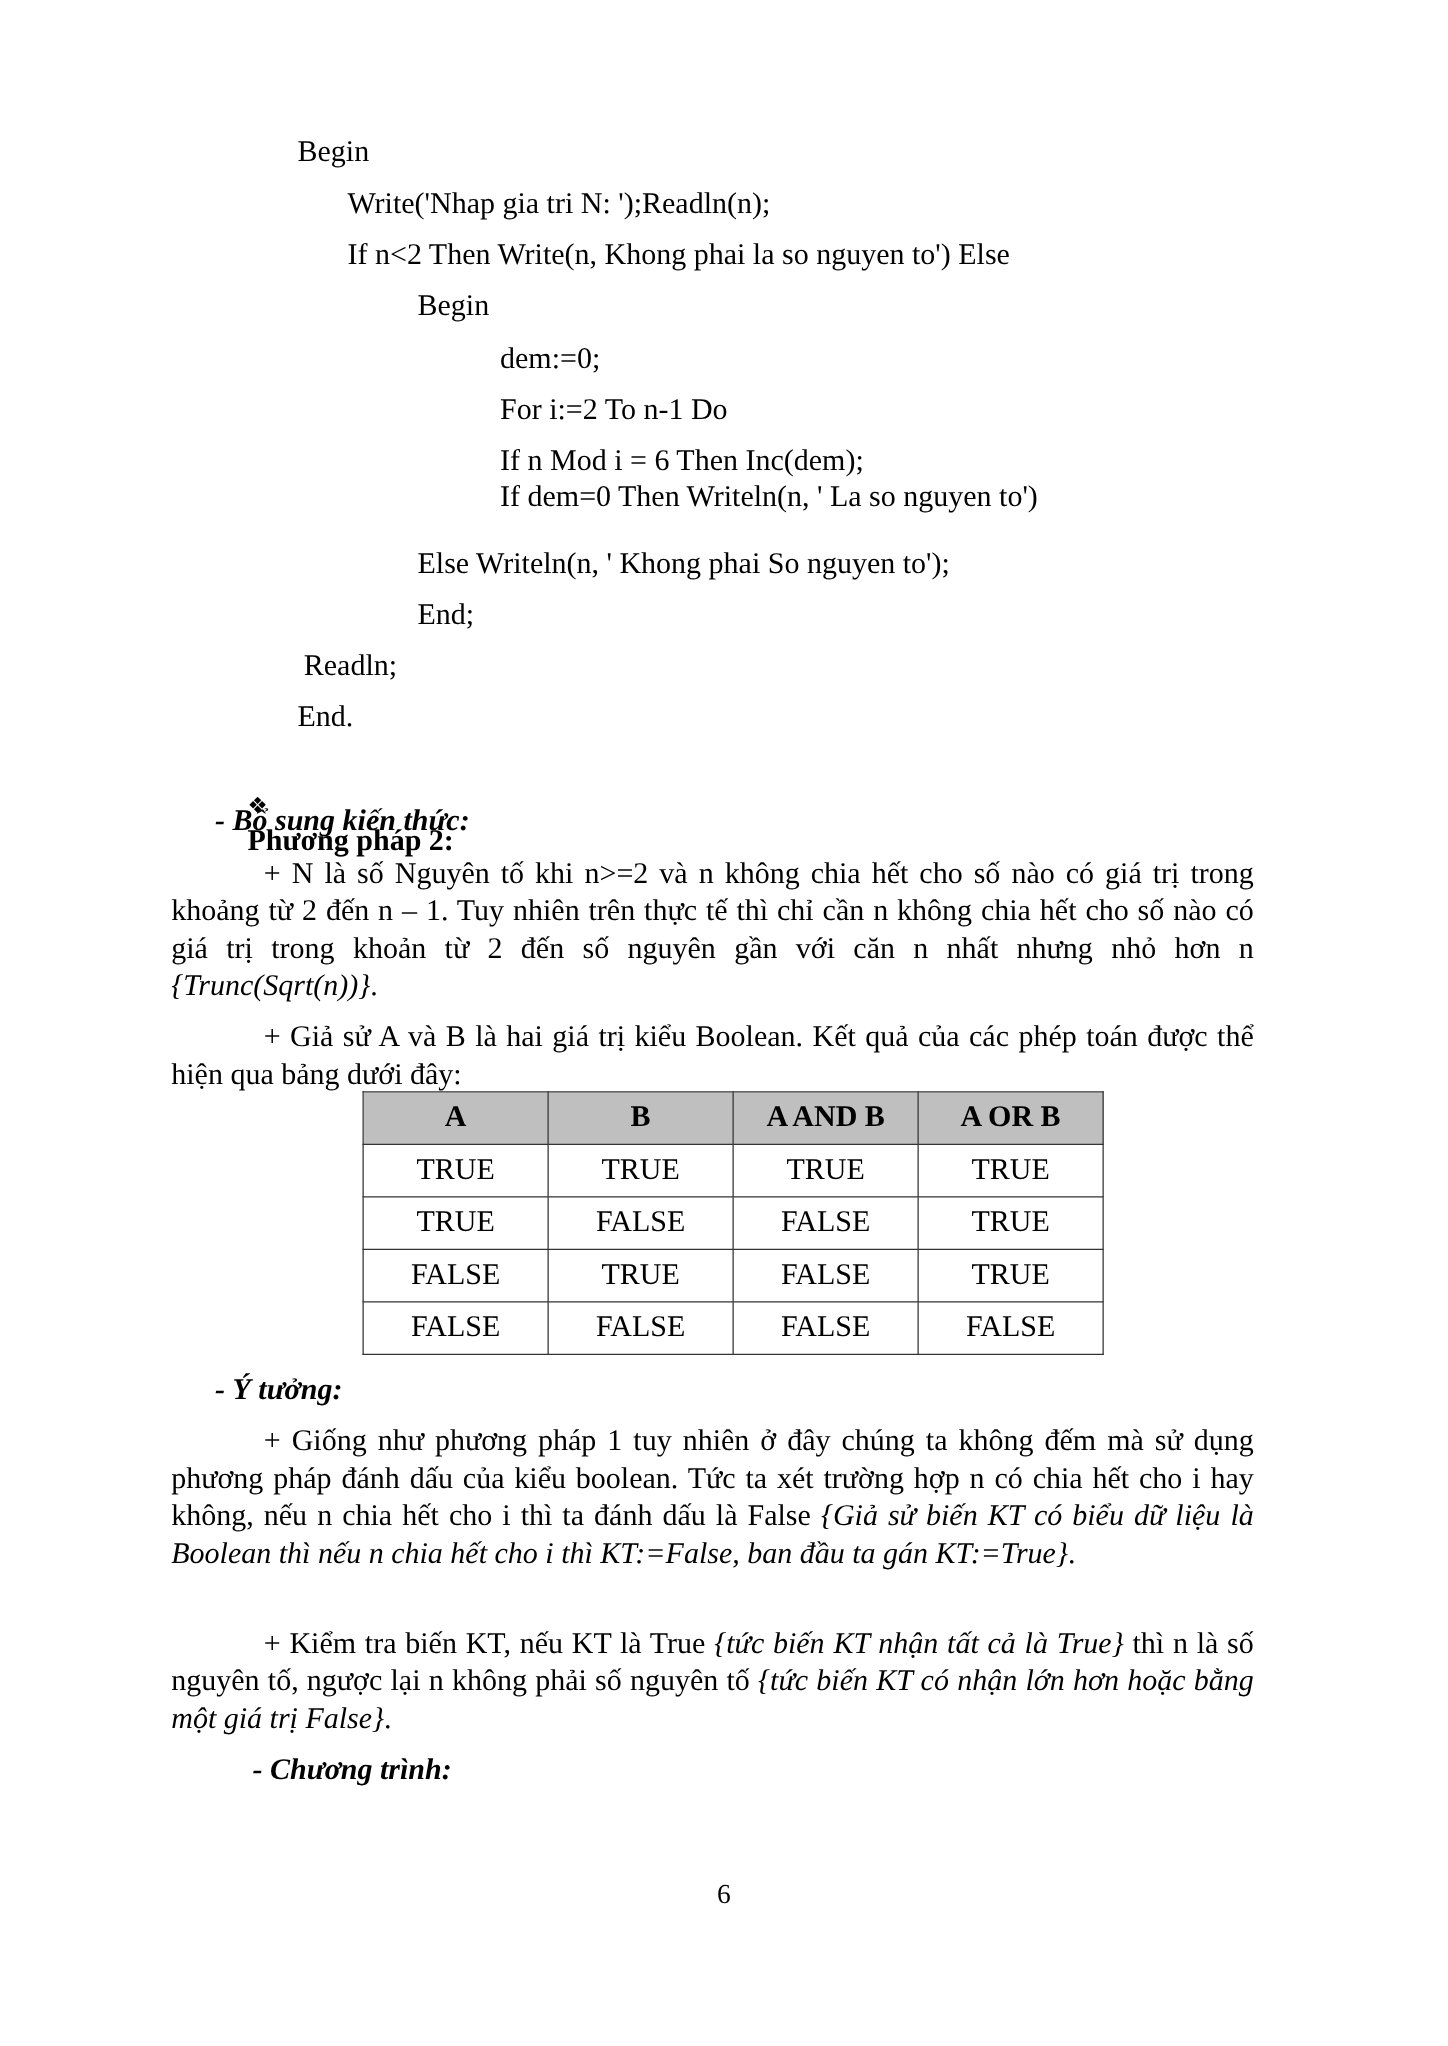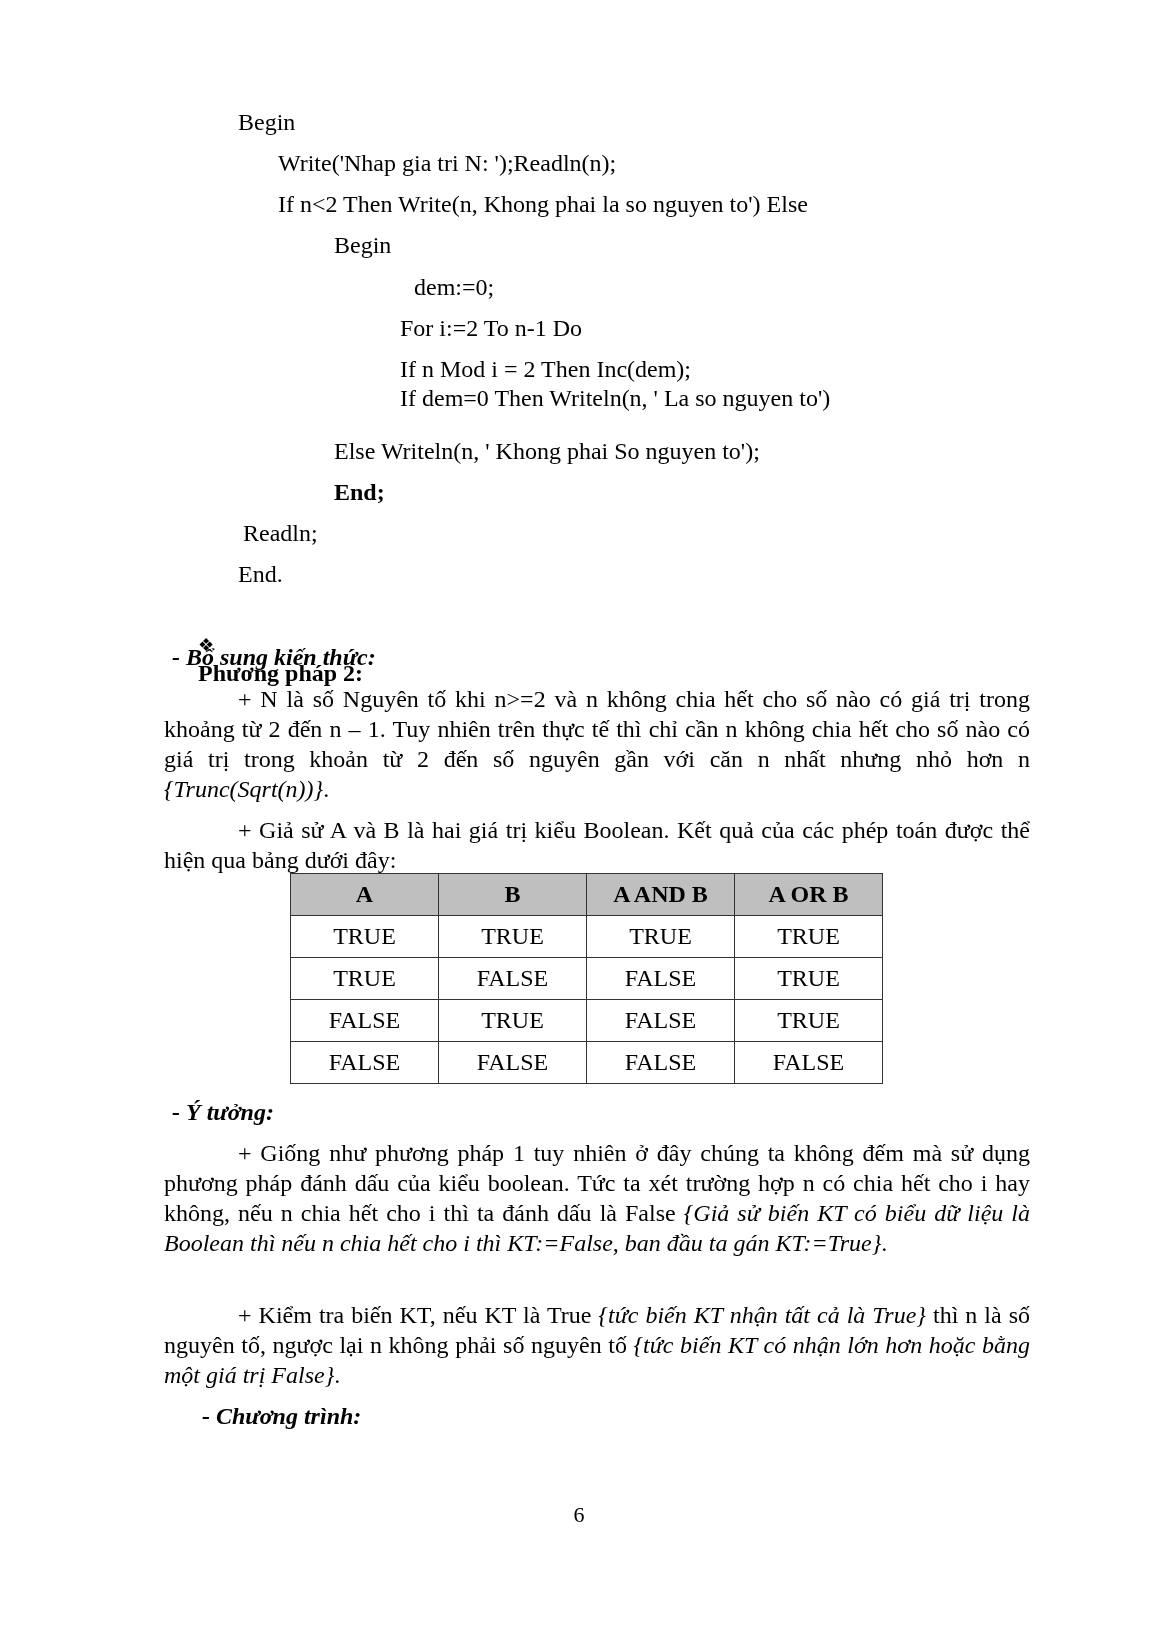--- a/index.html
+++ b/index.html
@@ -3,21 +3,21 @@
 <meta charset="utf-8">
 <style>
   html, body { margin: 0; padding: 0; background: #ffffff; }
   body {
     width: 1158px; height: 1637px; position: relative; overflow: hidden;
     font-family: "Liberation Serif", serif; color: #000; font-size: 24px;
   }
   .line { position: absolute; white-space: pre; line-height: 28px; }
   .para {
     position: absolute; left: 137px; width: 866px;
-    text-align: justify; line-height: 30px; font-size: 24px; margin-left: 27px;
+    text-align: justify; line-height: 30px; font-size: 24px;
   }
   .para .indent { display: inline-block; width: 74px; }
   .it { font-style: italic; }
   .heading-bold { font-weight: bold; }
   .heading-bi { font-weight: bold; font-style: italic; }
   table.truth {
     position: absolute; left: 290px; top: 873px;
     border-collapse: collapse; font-size: 24px;
   }
   table.truth th, table.truth td {
@@ -27,26 +27,26 @@
   table.truth th { background: #bfbfbf; font-weight: bold; }
   .pagenum { position: absolute; left: 0; width: 1158px; top: 1502px; text-align: center; font-size: 22px; }
 </style>
 </head>
 <body>
 
 <div class="line" style="left:238px; top:108px;">Begin</div>
 <div class="line" style="left:278px; top:149px;text-align:right;">Write('Nhap gia tri N: ');Readln(n);</div>
 <div class="line" style="left:278px; top:190px;">If n&lt;2 Then Write(n, Khong phai la so nguyen to') Else</div>
 <div class="line" style="left:334px; top:231px;">Begin</div>
-<div class="line" style="left:400px; top:273px;margin-left:14px;">dem:=0;</div>
+<div class="line" style="left:400px; top:273px;">dem:=0;</div>
 <div class="line" style="left:400px; top:314px;">For i:=2 To n-1 Do</div>
-<div class="line" style="left:400px; top:355px;">If n Mod i = 2 Then Inc(dem);</div>
+<div class="line" style="left:400px; top:355px;">If n Mod i = 6 Then Inc(dem);</div>
 <div class="line" style="left:400px; top:384px;">If dem=0 Then Writeln(n, ' La so nguyen to')</div>
 <div class="line" style="left:334px; top:437px;">Else Writeln(n, ' Khong phai So nguyen to');</div>
-<div class="line" style="left:334px; top:478px;font-weight:bold;">End;</div>
+<div class="line" style="left:334px; top:478px;">End;</div>
 <div class="line" style="left:243px; top:519px;">Readln;</div>
 <div class="line" style="left:238px; top:560px;">End.</div>
 
 <div class="line heading-bold" style="left:186px; top:601px;">
   <span style="font-weight:normal; font-family:'DejaVu Sans', sans-serif; font-size:18px;">❖</span>
   <span>Phương pháp 2:</span>
 </div>
 
 <div class="line heading-bi" style="left:172px; top:643px;">- Bổ sung kiến thức:</div>
 

